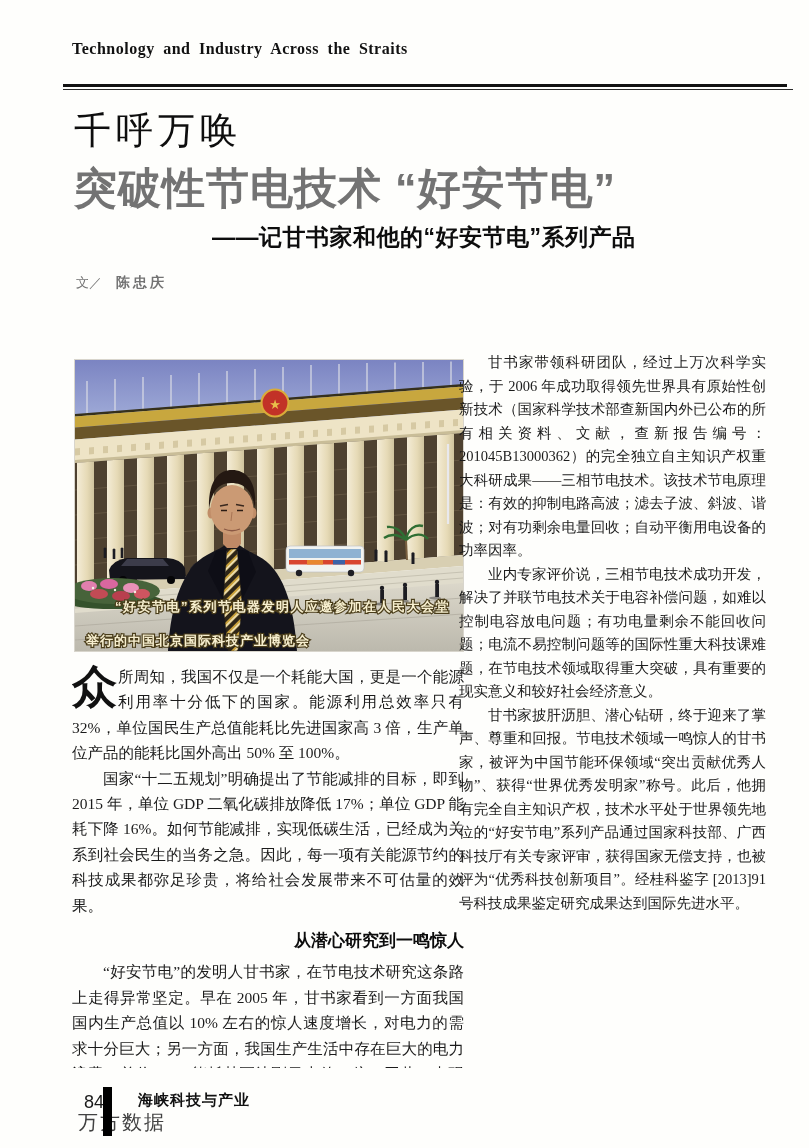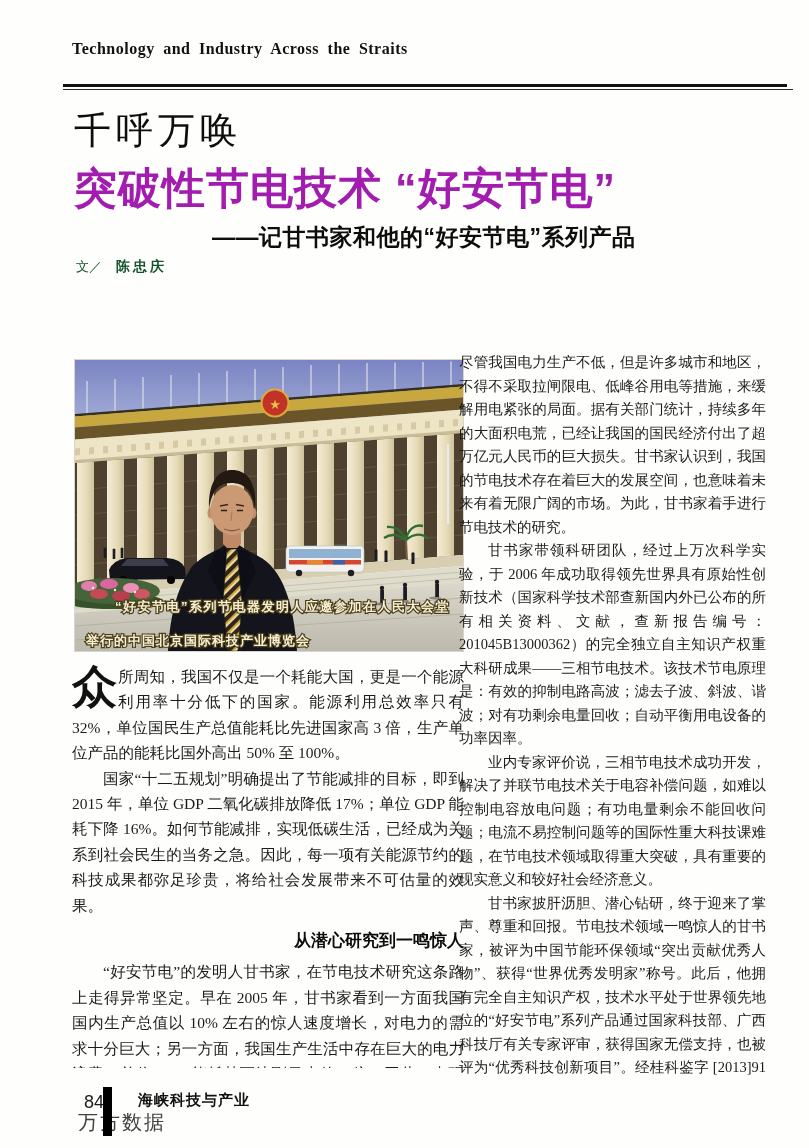--- a/index.html
+++ b/index.html
@@ -21,28 +21,28 @@
 
   
   .kicker{
     position:absolute;left:74px;top:106px;
     font-family:"Liberation Serif",serif;font-weight:normal;font-size:37px;
     letter-spacing:5px;color:#0e0e0e;
   }
   .main-title{
     position:absolute;left:74px;top:160px;
     font-family:"Liberation Sans",sans-serif;font-weight:bold;font-size:43px;
-    letter-spacing:1px;color:#a21caf;white-space:nowrap;
+    letter-spacing:1px;color:#737373;white-space:nowrap;
   }
   .subtitle{
     position:absolute;left:212px;top:222px;
     font-family:"Liberation Sans",sans-serif;font-weight:bold;font-size:23px;
     letter-spacing:.5px;color:#0d0d0d;white-space:nowrap;
   }
-  .byline{position:absolute;left:76px;top:258px;font-family:"Liberation Sans",sans-serif;font-size:13px;color:#14532d;text-align:center;}
+  .byline{position:absolute;left:76px;top:274px;font-family:"Liberation Sans",sans-serif;font-size:13px;color:#737373;text-align:center;}
   .byline .name{font-size:14px;font-weight:bold;margin-left:14px;letter-spacing:3px;}
 
   
   .photo{position:absolute;left:75px;top:360px;width:388px;height:291px;box-shadow:0 0 0 1px #d8d5cc;}
   .photo svg{display:block;}
   .photo text{font-family:"Liberation Sans",sans-serif;}
 
   
   .col{position:absolute;text-align:justify;color:#1b1b1b;}
   .col p{margin:0;}
@@ -258,21 +258,20 @@
   </div>
 
   <div class="col col-left">
     <p><span class="dropcap">众</span><span>所周知，我国不仅是一个耗能大国，更是一个能源利用率十分低下的国家。能源利用总效率只有 32%，单位国民生产总值能耗比先进国家高 3 倍，生产单位产品的能耗比国外高出 50% 至 100%。</span></p>
     <p class="indent">国家“十二五规划”明确提出了节能减排的目标，即到 2015 年，单位 GDP 二氧化碳排放降低 17%；单位 GDP 能耗下降 16%。如何节能减排，实现低碳生活，已经成为关系到社会民生的当务之急。因此，每一项有关能源节约的科技成果都弥足珍贵，将给社会发展带来不可估量的效果。</p>
     <p class="subhead">从潜心研究到一鸣惊人</p>
     <p class="indent">“好安节电”的发明人甘书家，在节电技术研究这条路上走得异常坚定。早在 2005 年，甘书家看到一方面我国国内生产总值以 10% 左右的惊人速度增长，对电力的需求十分巨大；另一方面，我国生产生活中存在巨大的电力浪费，单位 GDP 能耗甚至达到日本的 7 倍。因此，出现在我国国民用电的怪状是：</p>
   </div>
 
   <div class="col col-right">
-    <p>尽管我国电力生产不低，但是许多城市和地区，不得不采取拉闸限电、低峰谷用电等措施，来缓解用电紧张的局面。据有关部门统计，持续多年的大面积电荒，已经让我国的国民经济付出了超万亿元人民币的巨大损失。甘书家认识到，我国的节电技术存在着巨大的发展空间，也意味着未来有着无限广阔的市场。为此，甘书家着手进行节电技术的研究。</p>
     <p class="indent">甘书家带领科研团队，经过上万次科学实验，于 2006 年成功取得领先世界具有原始性创新技术（国家科学技术部查新国内外已公布的所有相关资料、文献，查新报告编号：201045B13000362）的完全独立自主知识产权重大科研成果——三相节电技术。该技术节电原理是：有效的抑制电路高波；滤去子波、斜波、谐波；对有功剩余电量回收；自动平衡用电设备的功率因率。</p>
     <p class="indent">业内专家评价说，三相节电技术成功开发，解决了并联节电技术关于电容补偿问题，如难以控制电容放电问题；有功电量剩余不能回收问题；电流不易控制问题等的国际性重大科技课难题，在节电技术领域取得重大突破，具有重要的现实意义和较好社会经济意义。</p>
     <p class="indent">甘书家披肝沥胆、潜心钻研，终于迎来了掌声、尊重和回报。节电技术领域一鸣惊人的甘书家，被评为中国节能环保领域“突出贡献优秀人物”、获得“世界优秀发明家”称号。此后，他拥有完全自主知识产权，技术水平处于世界领先地位的“好安节电”系列产品通过国家科技部、广西科技厅有关专家评审，获得国家无偿支持，也被评为“优秀科技创新项目”。经桂科鉴字 [2013]91 号科技成果鉴定研究成果达到国际先进水平。</p>
   </div>
 
   <div class="page-num">84</div>
   <div class="footer-bar"></div>
   <div class="journal-cn">海峡科技与产业</div>
   <div class="watermark">万方数据</div>
 

